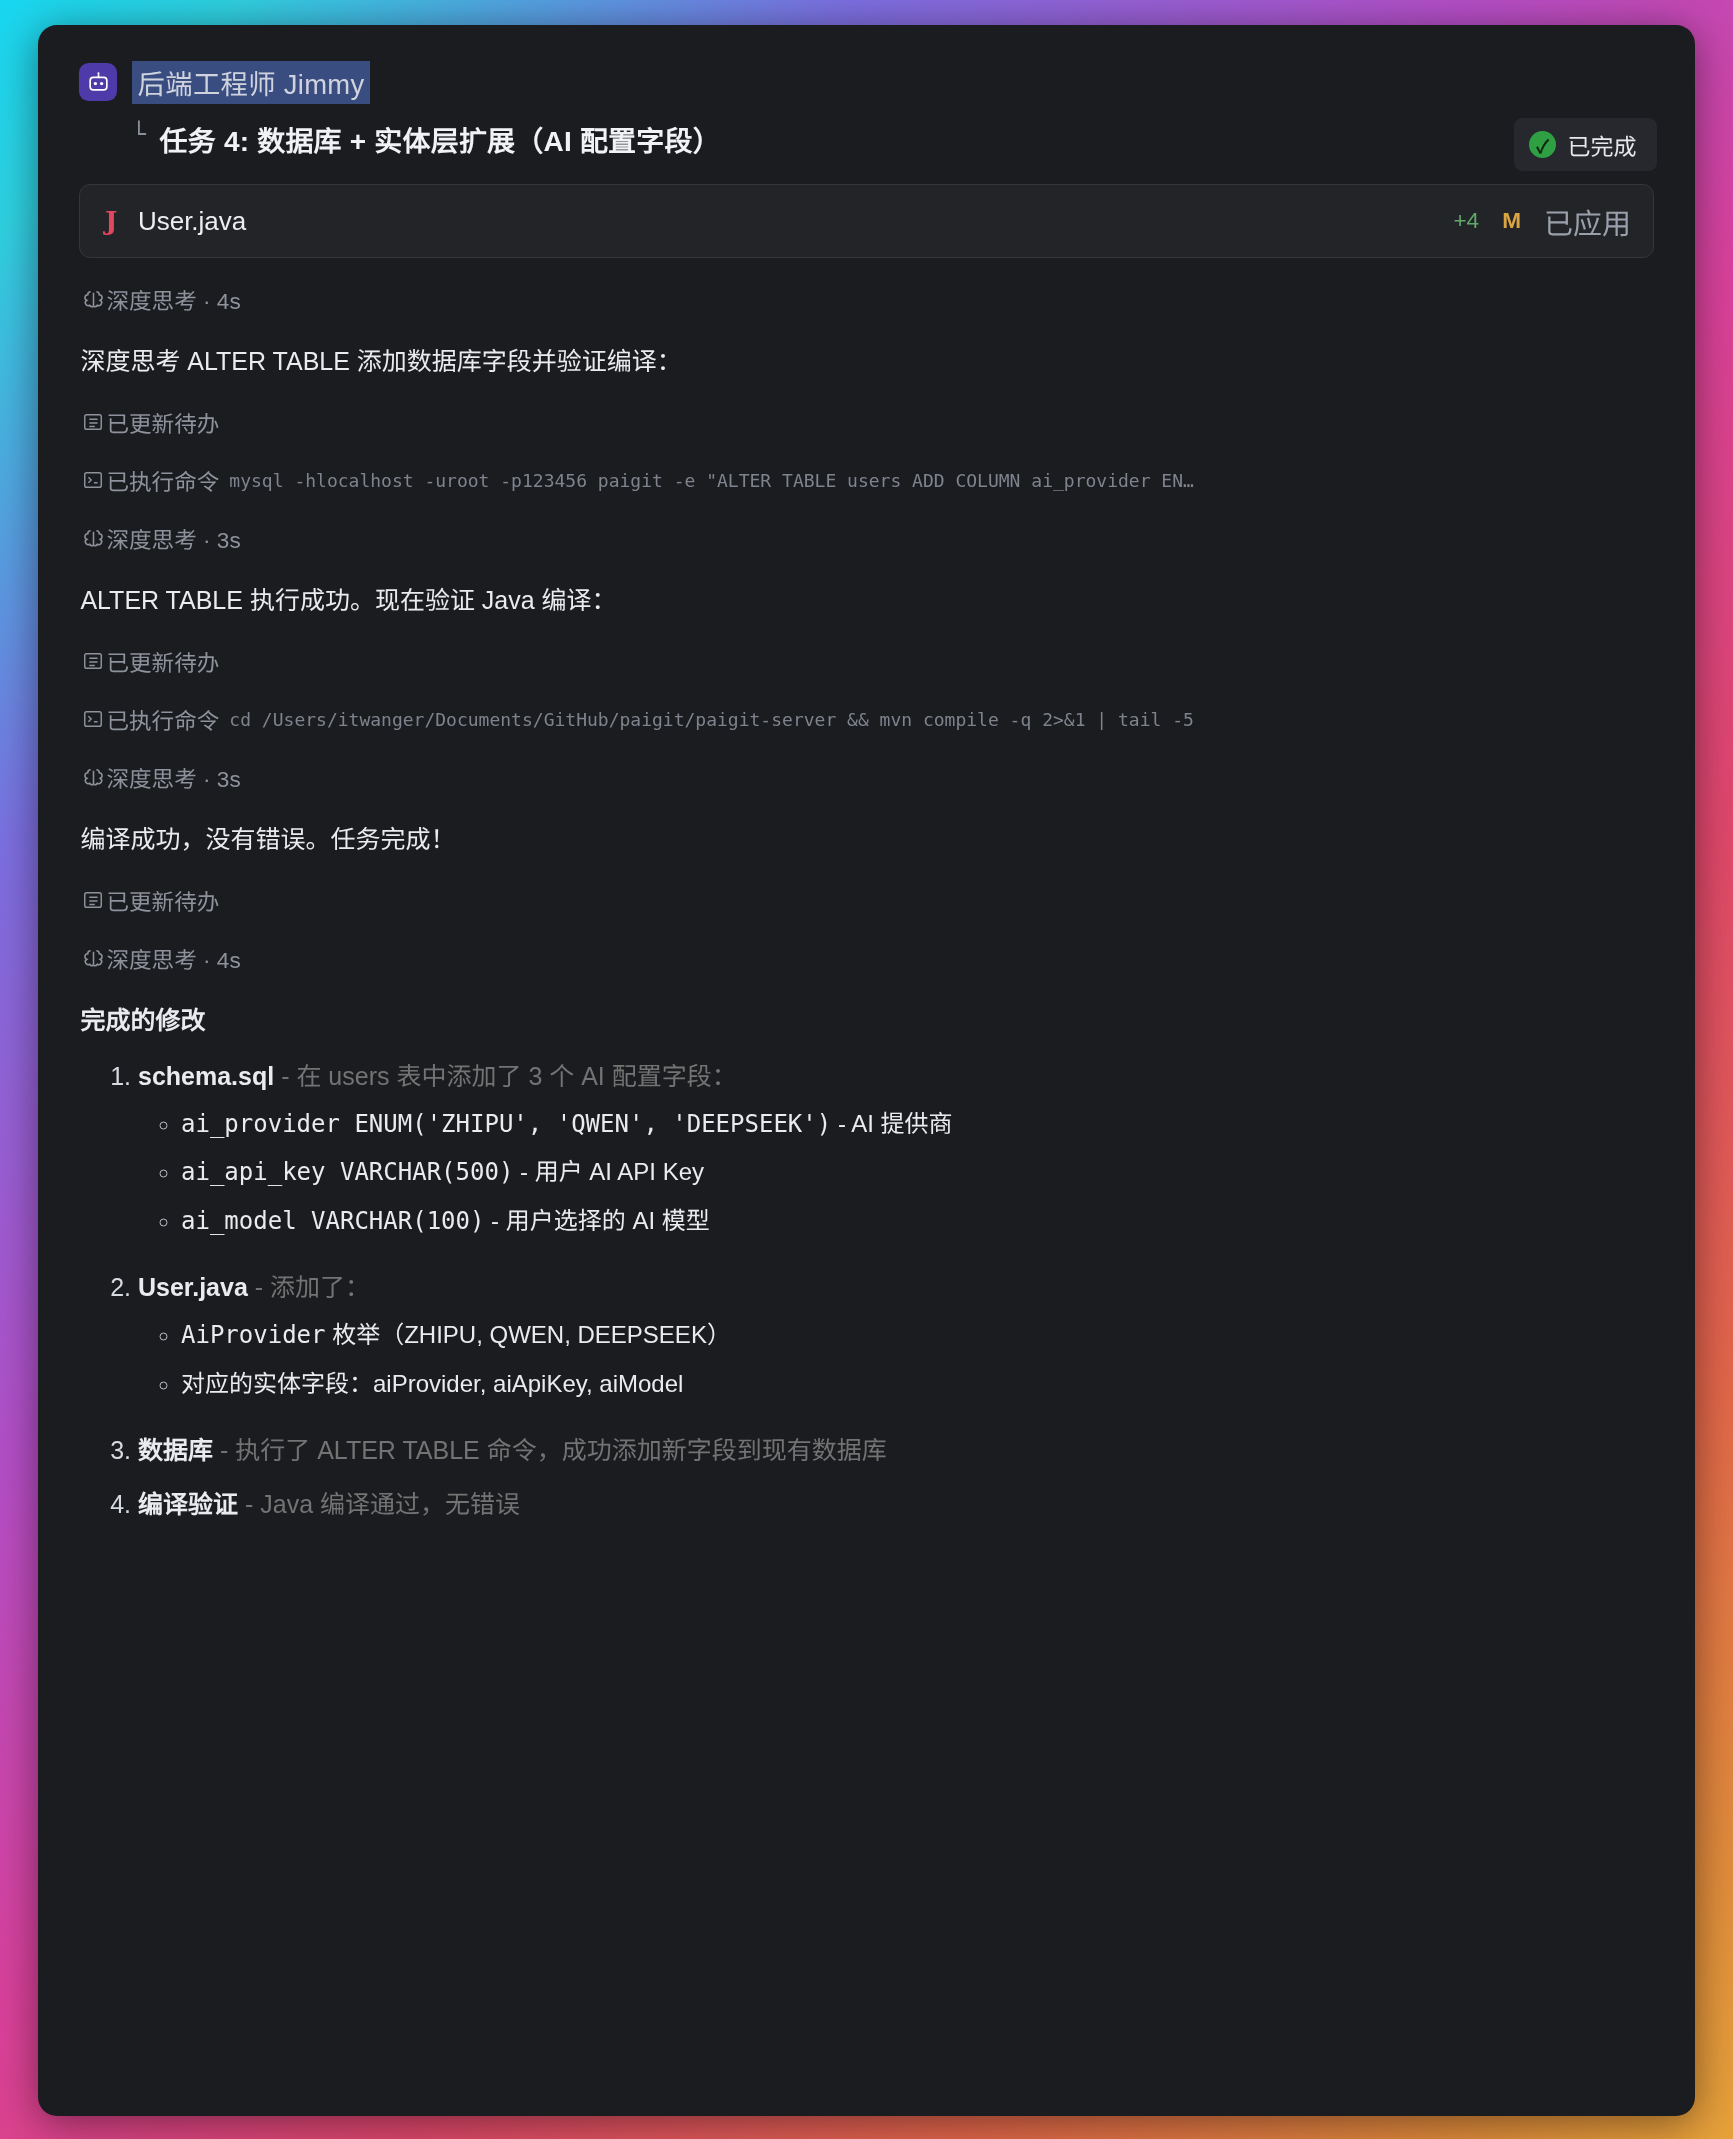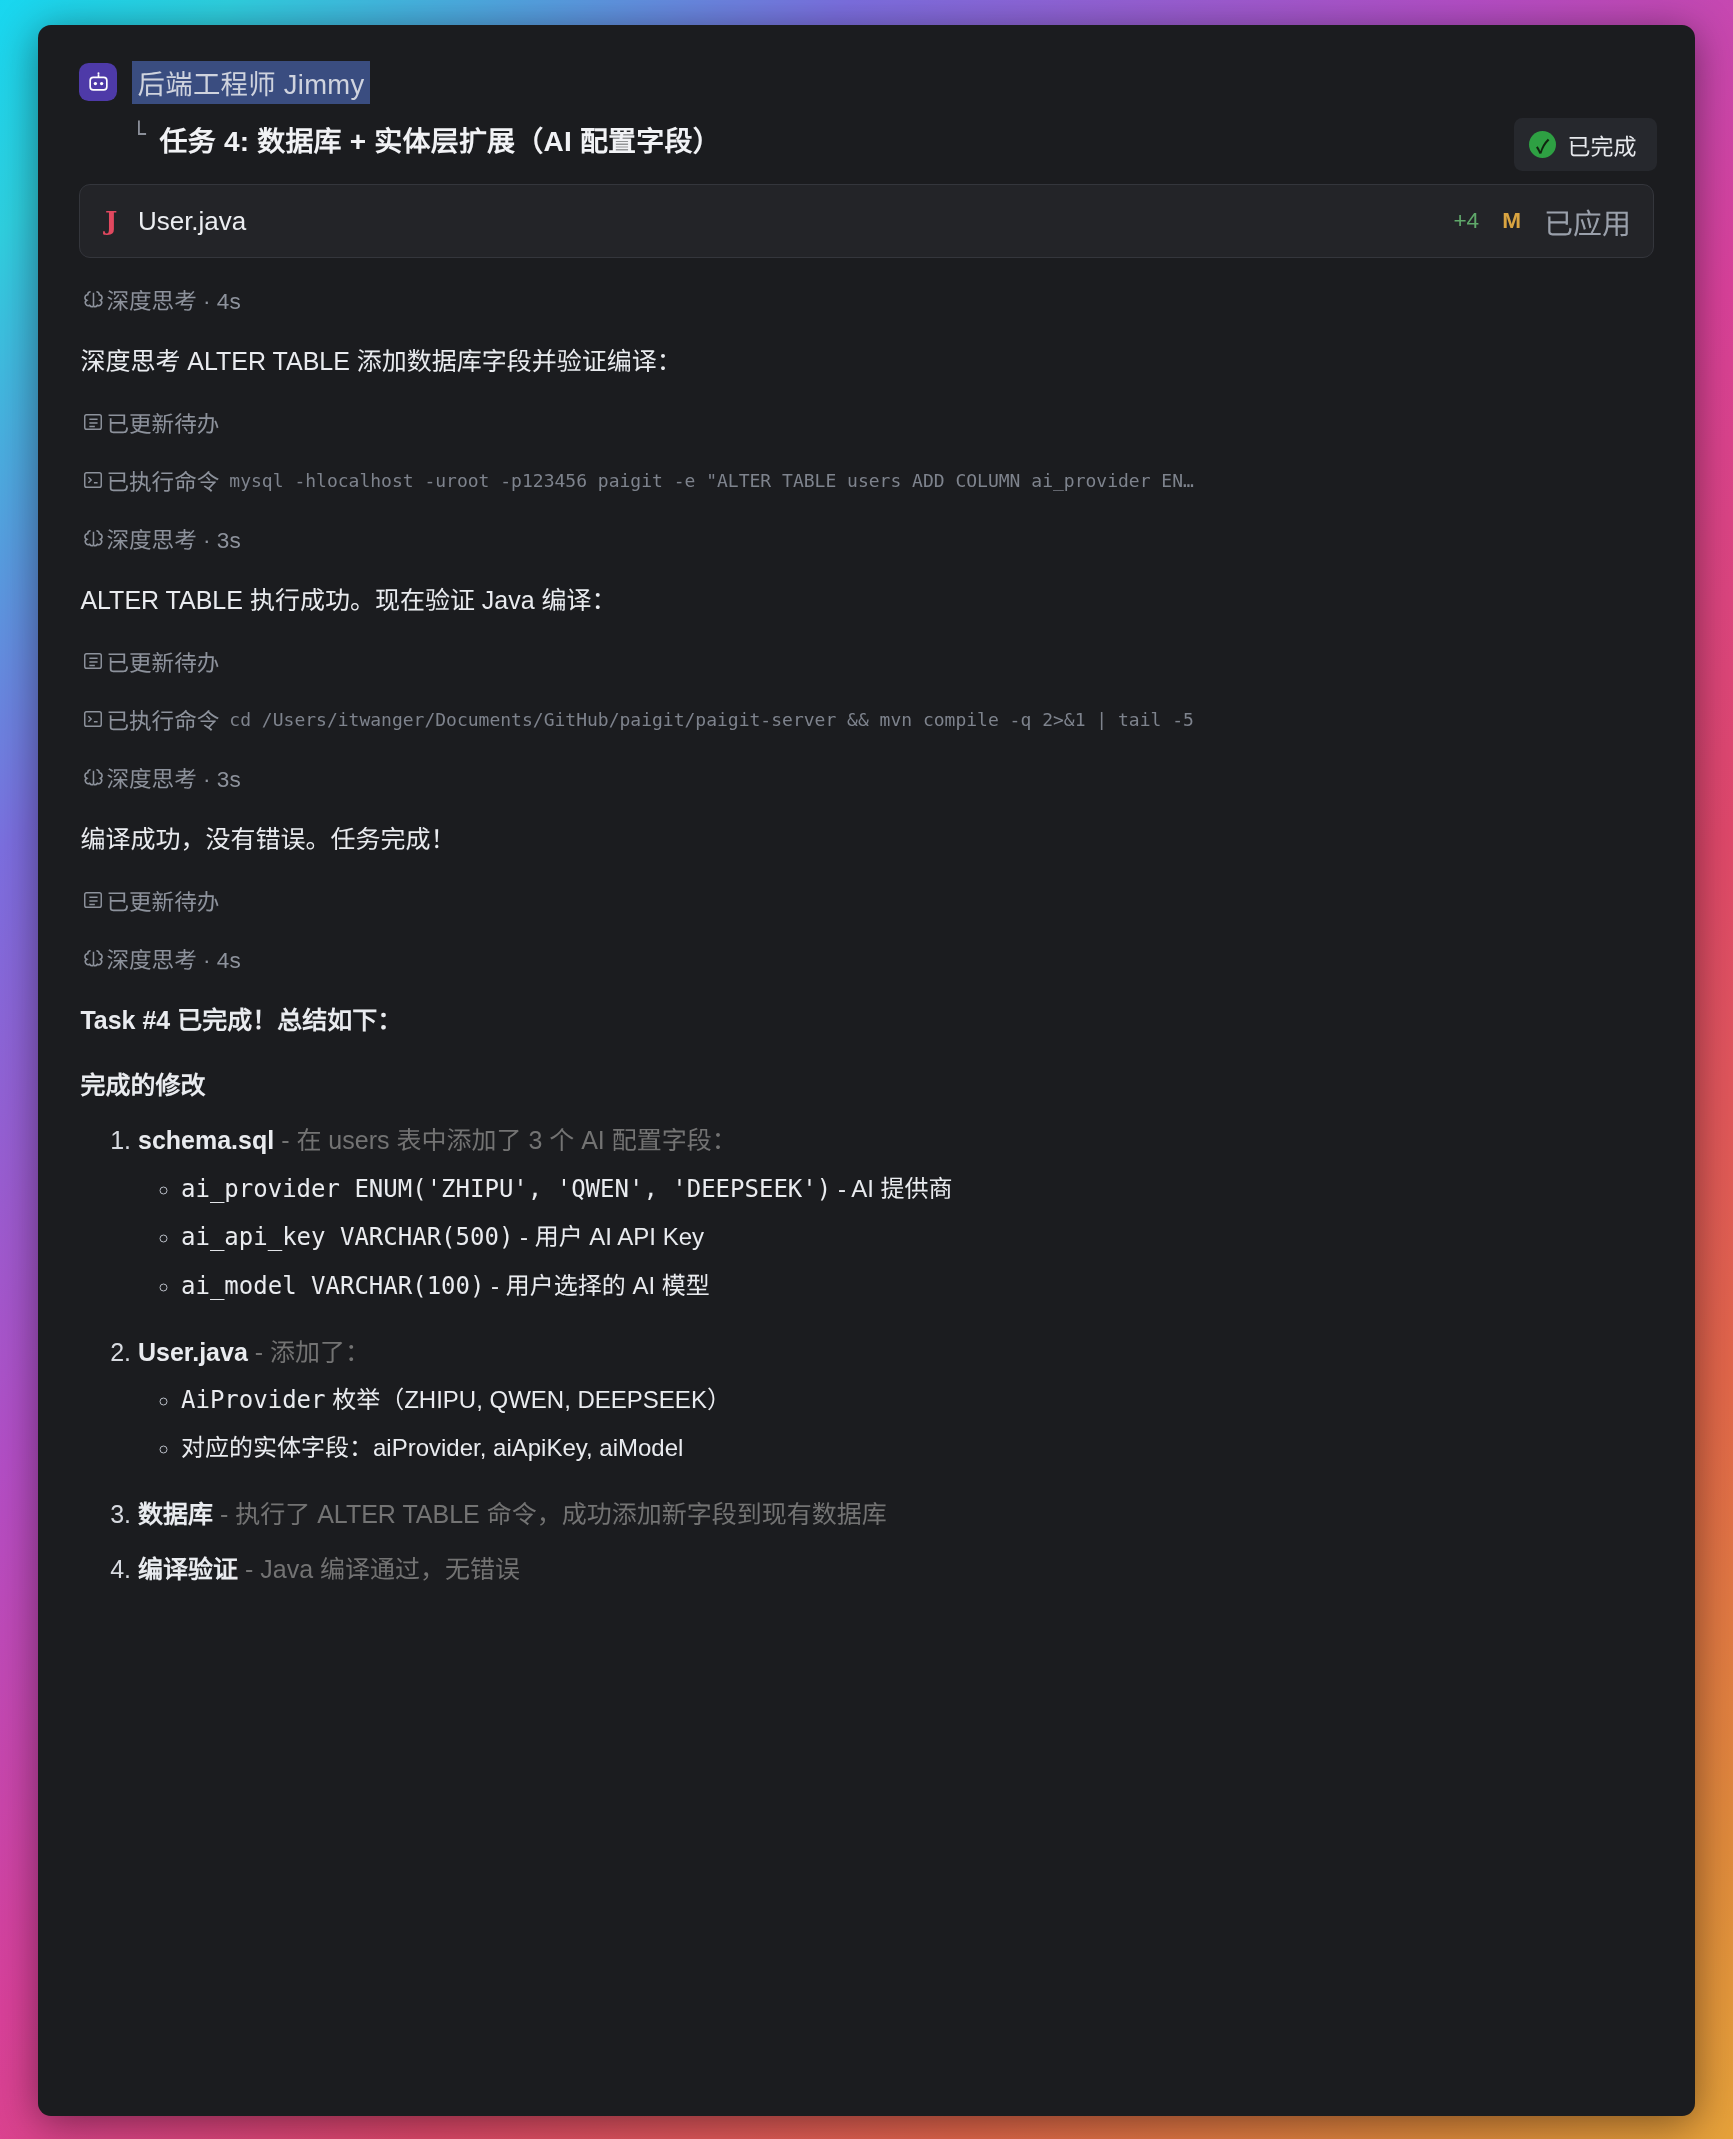--- a/index.html
+++ b/index.html
@@ -23,21 +23,21 @@
     overflow: hidden;
   }
 
   .frame {
     position: absolute;
     left: 38px;
     top: 25px;
     width: 1657px;
     height: 2091px;
     background: #1b1c1f;
-    border-radius: 13px;
+    border-radius: 19px;
     overflow: hidden;
     box-shadow: 0 6.9px 41px rgba(0,0,0,0.45);
   }
 
   
   .header {
     position: relative;
     padding: 36px 41px 0 41px;
     height: 159px;
     box-sizing: border-box;
@@ -366,21 +366,20 @@
       <span class="sicon">
         <svg width="23" height="23" viewBox="0 0 24 24" fill="none" stroke="currentColor" stroke-width="1.6">
           <path d="M9 4a3 3 0 0 0-3 3 3 3 0 0 0-1 5.8A3 3 0 0 0 8 18a3 3 0 0 0 4 1"></path>
           <path d="M15 4a3 3 0 0 1 3 3 3 3 0 0 1 1 5.8A3 3 0 0 1 16 18a3 3 0 0 1-4 1"></path>
           <path d="M12 5v14"></path>
         </svg>
       </span>
       <span class="stext">深度思考 · 4s</span>
     </div>
 
-    <div class="para strong">Task #4 已完成！总结如下：</div>
     <div class="para strong">完成的修改</div>
 
     <ol class="numlist">
       <li>
         <span class="b">schema.sql</span><span class="dash"> - 在 users 表中添加了 3 个 AI 配置字段：</span>
         <ul class="sublist">
           <li><span class="mono">ai_provider ENUM('ZHIPU', 'QWEN', 'DEEPSEEK')</span><span> - AI 提供商</span></li>
           <li><span class="mono">ai_api_key VARCHAR(500)</span><span> - 用户 AI API Key</span></li>
           <li><span class="mono">ai_model VARCHAR(100)</span><span> - 用户选择的 AI 模型</span></li>
         </ul>

